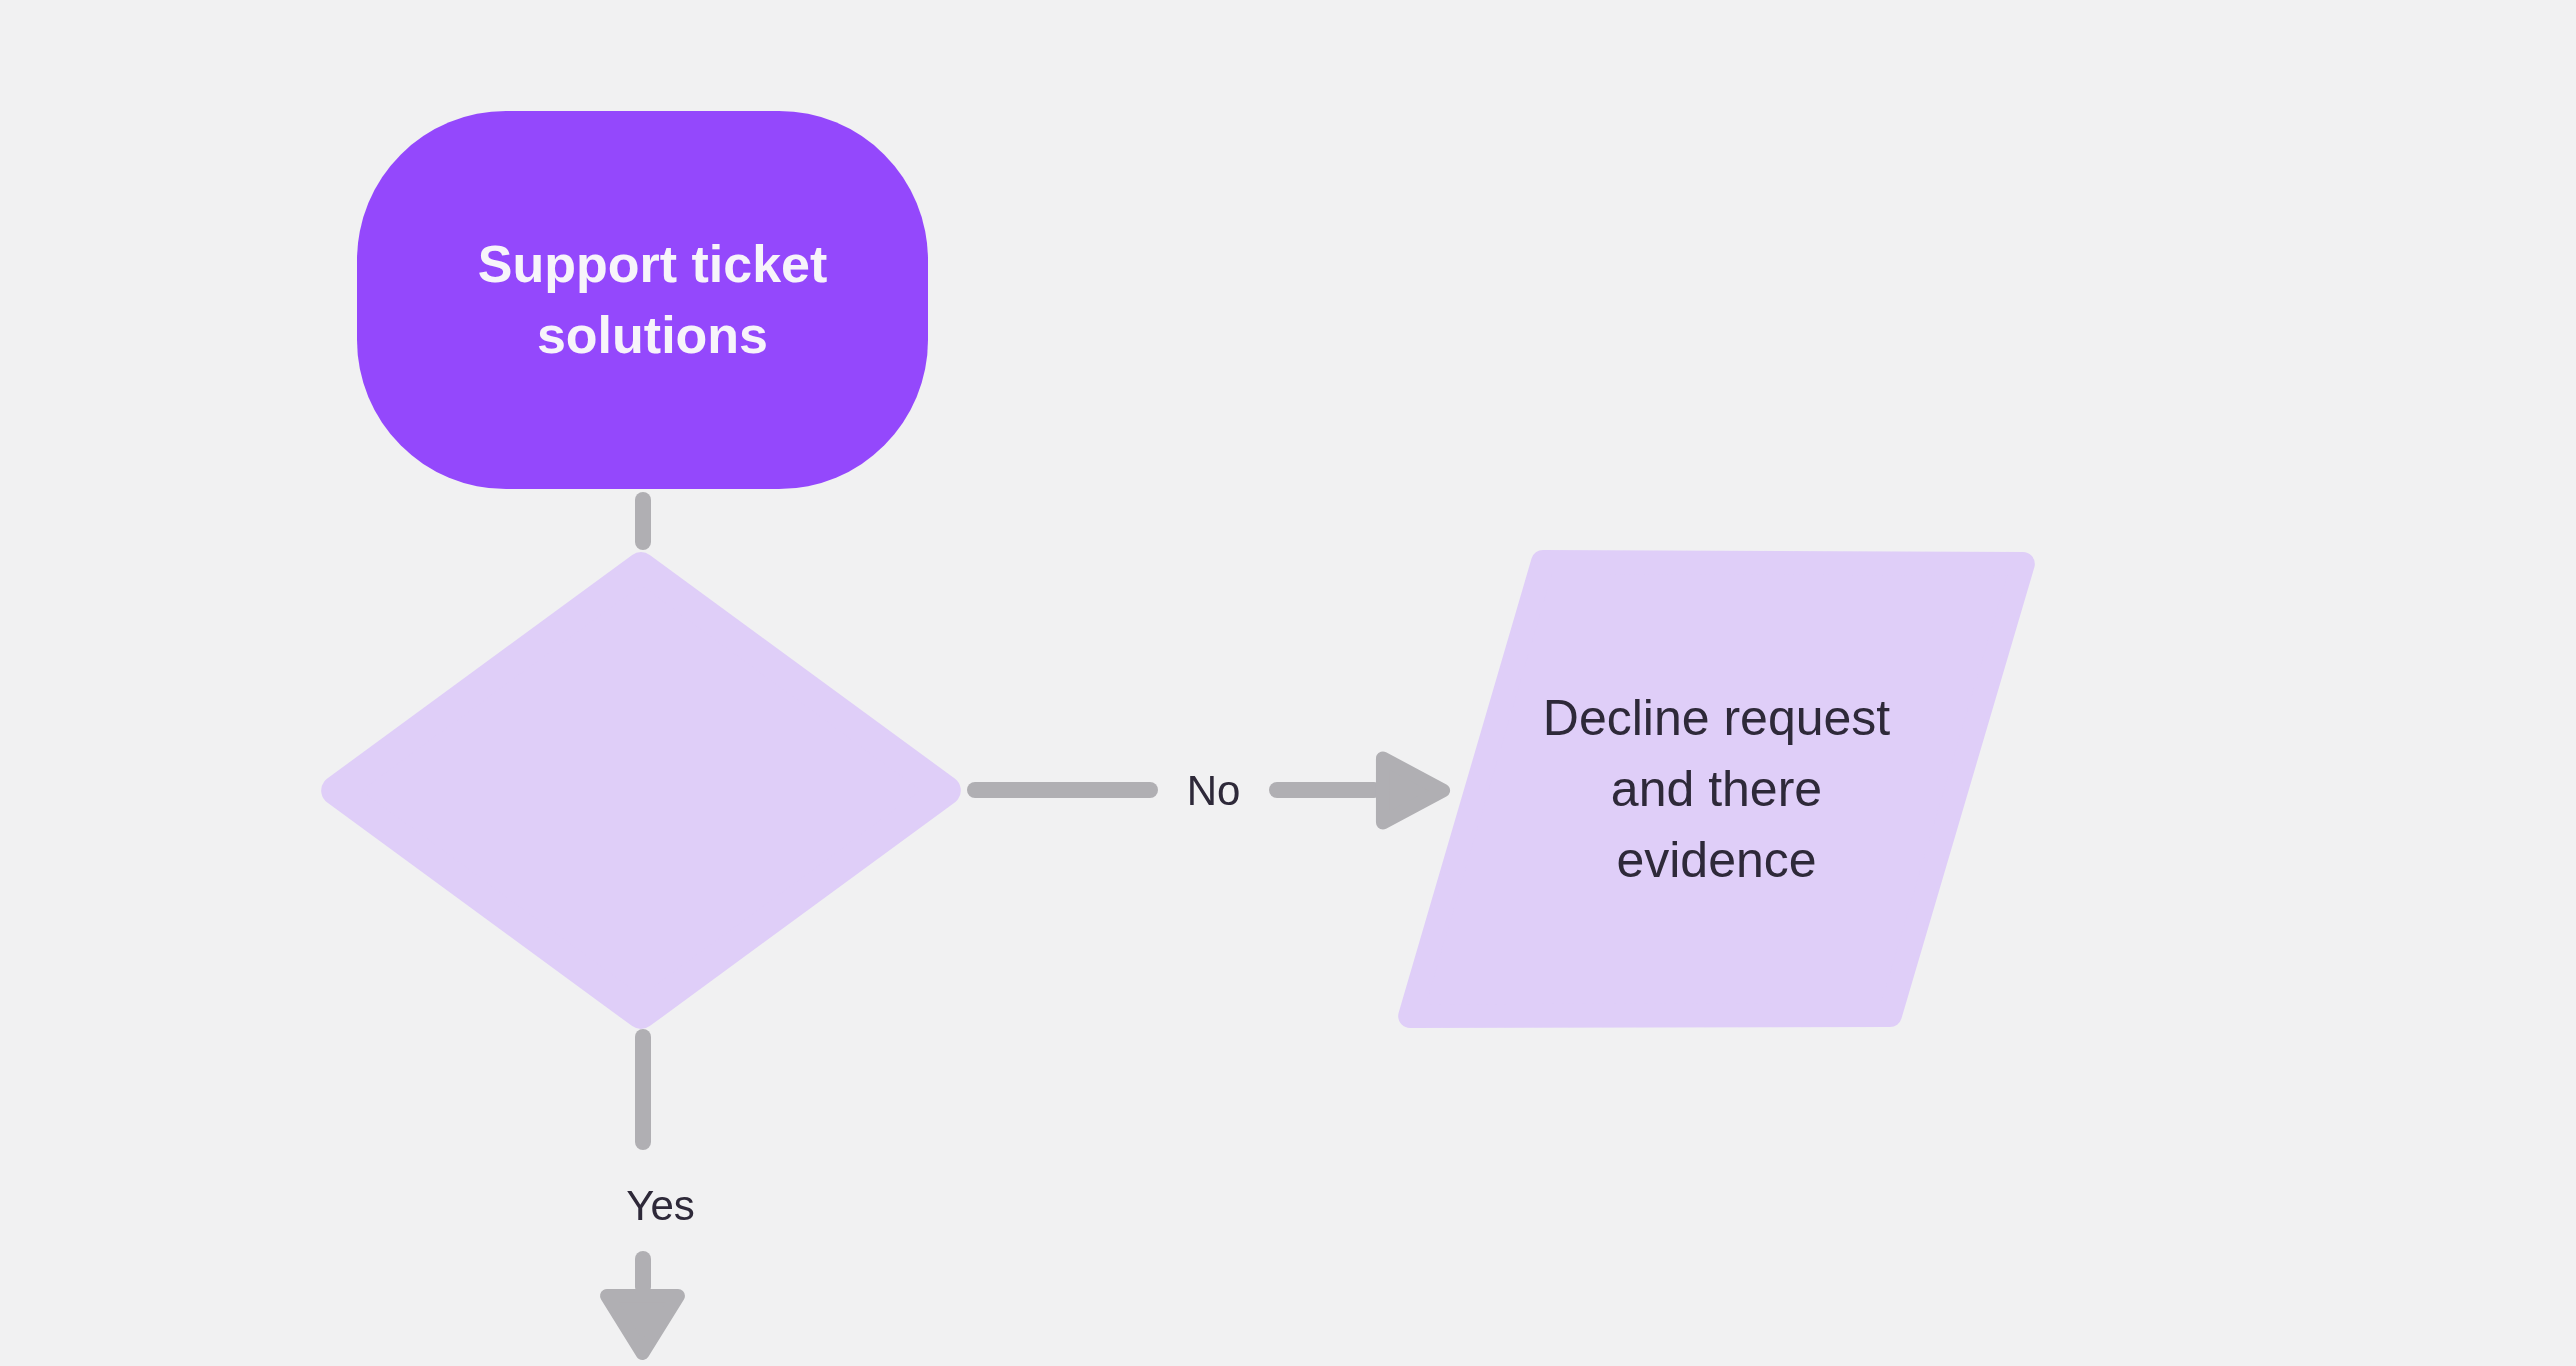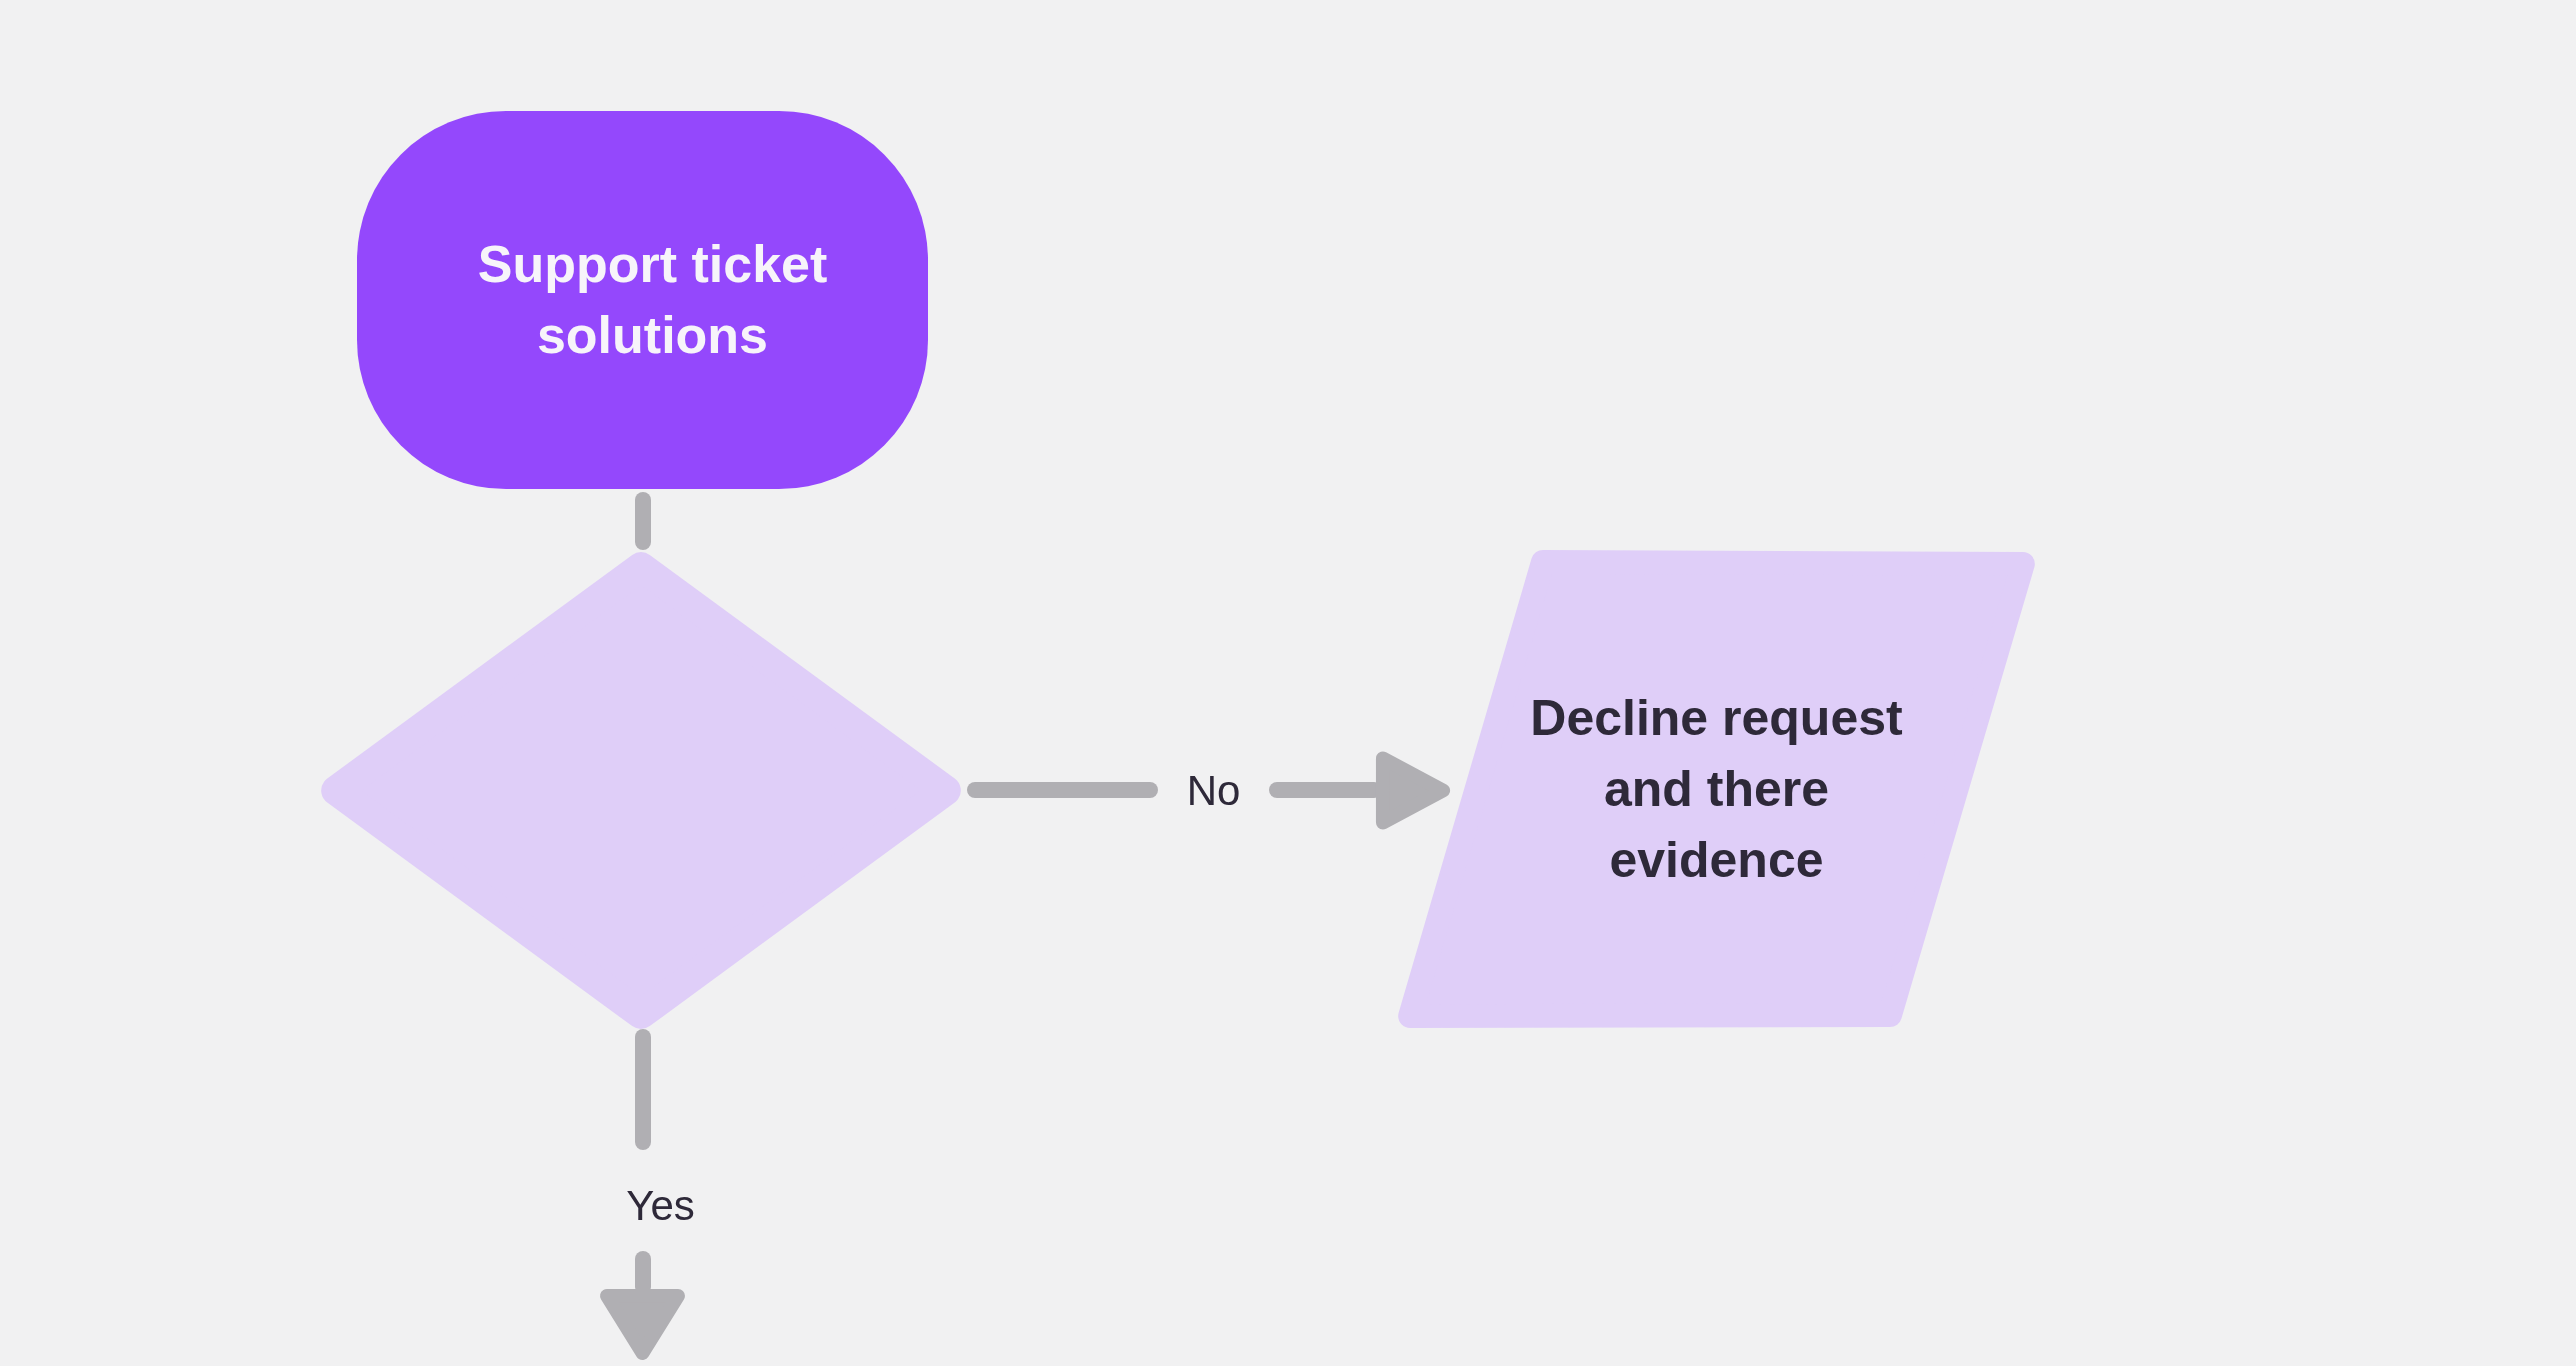--- a/index.html
+++ b/index.html
@@ -28,21 +28,21 @@
 
   
   .shape-label{
     display:flex;flex-direction:column;align-items:center;justify-content:center;
     text-align:center;
     color:var(--ink,#2E2939);
     font-size:50px;line-height:71px;
     pointer-events:none;
   }
   .label-decision{left:320px;top:552px;width:642px;height:477px;}
-  .label-decline{left:1398px;top:550px;width:637px;height:478px;font-weight:bold;}
+  .label-decline{left:1398px;top:550px;width:637px;height:478px;}
 
   
   .svg-decision{left:320px;top:552px;}
   .svg-decline{left:1398px;top:550px;}
   .shape-fill{
     fill:var(--accent-soft,#DFCEF8);
     stroke:var(--accent-soft,#DFCEF8);
     stroke-linejoin:round;
   }
   .arrow-fill{

